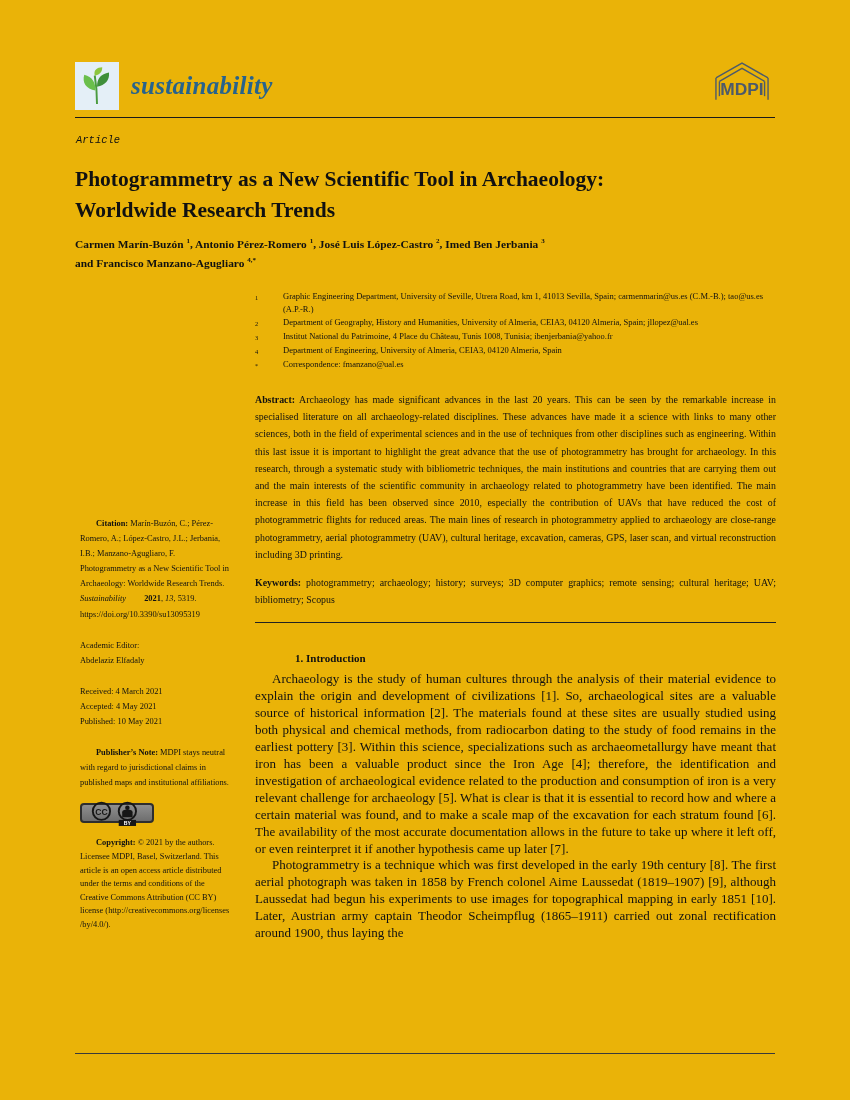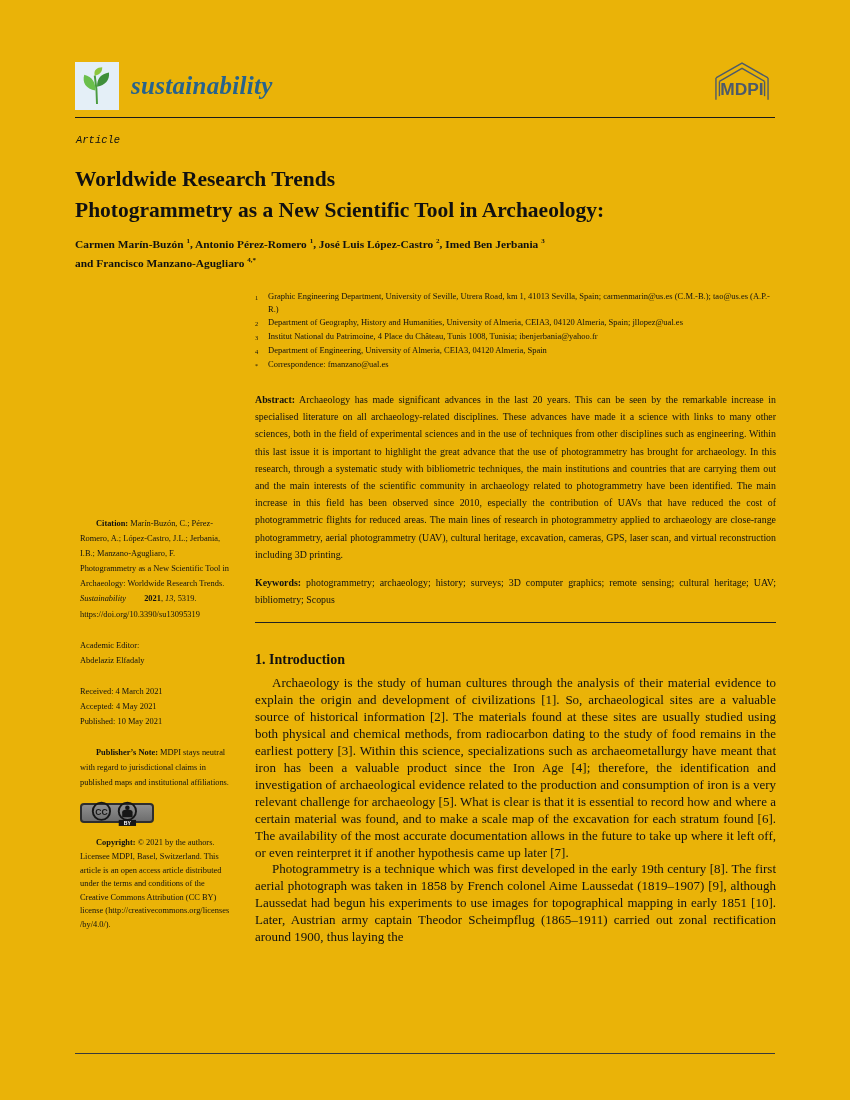--- a/index.html
+++ b/index.html
@@ -25,29 +25,29 @@
                    font-style:italic;font-family:Liberation Mono, monospace; }
   .page-title { position:absolute; left:75px; top:150px; width:710px;
                 font-size:21.5px; font-weight:bold; line-height:30.5px; }
   .authors { position:absolute; left:75px; top:233px; width:700px;
              font-size:11.4px; font-weight:bold; line-height:16.5px; }
   .authors sup { font-size:7px; }
 
   
   .right-col { position:absolute; left:255px; top:290px; width:521px; }
   .affiliations { font-size:8.5px; line-height:13px; }
-  .aff-row { display:flex; }
+  .aff-row { display:flex;gap:15px; }
   .aff-marker { flex:none; width:13px; font-size:6.4px; padding-top:1px; }
   .aff-text { flex:1; }
   .abstract { margin:19px 0 0 0; font-size:9.9px; line-height:17.2px;
               text-align:justify; }
   .keywords { margin:11px 0 0 0; font-size:9.9px; line-height:17.2px;
               text-align:justify; }
   .divider { margin-top:14px; border-top:1.2px solid #222; }
-  .section-heading { margin-top:29px; font-size:14px; font-weight:bold; }
+  .section-heading { margin-top:29px; font-size:11px; font-weight:bold;margin-left:40px; }
   .para { margin:7px 0 0 0; font-size:13px; line-height:16.9px;
           text-align:justify; text-indent:17px; }
   .para + .para { margin-top:0; }
 
   
   .meta { position:absolute; left:80px; top:516px; width:150px;
           font-size:8.4px; line-height:15.1px; }
   .meta b { font-weight:bold;padding-left:16px; }
   .academic-editor { margin-top:16px; }
   .dates { margin-top:16px; }
@@ -92,22 +92,22 @@
           <path d="M64 25 L64 42"></path>
         </g>
         <text x="38" y="41" text-anchor="middle" font-family="Liberation Sans, sans-serif" font-size="20" font-weight="bold" fill="#4d5a6a">MDPI</text>
       </svg>
     </div>
   </div>
   <div class="header-divider"></div>
 
   <div class="article-label">Article</div>
   <h1 class="page-title">
+    <div>Photogrammetry as a New Scientific Tool in Archaeology:</div>
     <div>Worldwide Research Trends</div>
-    <div>Photogrammetry as a New Scientific Tool in Archaeology:</div>
   </h1>
   <div class="authors">
     <div>Carmen Marín-Buzón <sup>1</sup>, Antonio Pérez-Romero <sup>1</sup>, José Luis López-Castro <sup>2</sup>, Imed Ben Jerbania <sup>3</sup></div>
     <div>and Francisco Manzano-Agugliaro <sup>4,*</sup></div>
   </div>
 
   <div class="right-col">
     <div class="affiliations">
       <div class="aff-row">
         <span class="aff-marker">1</span>

